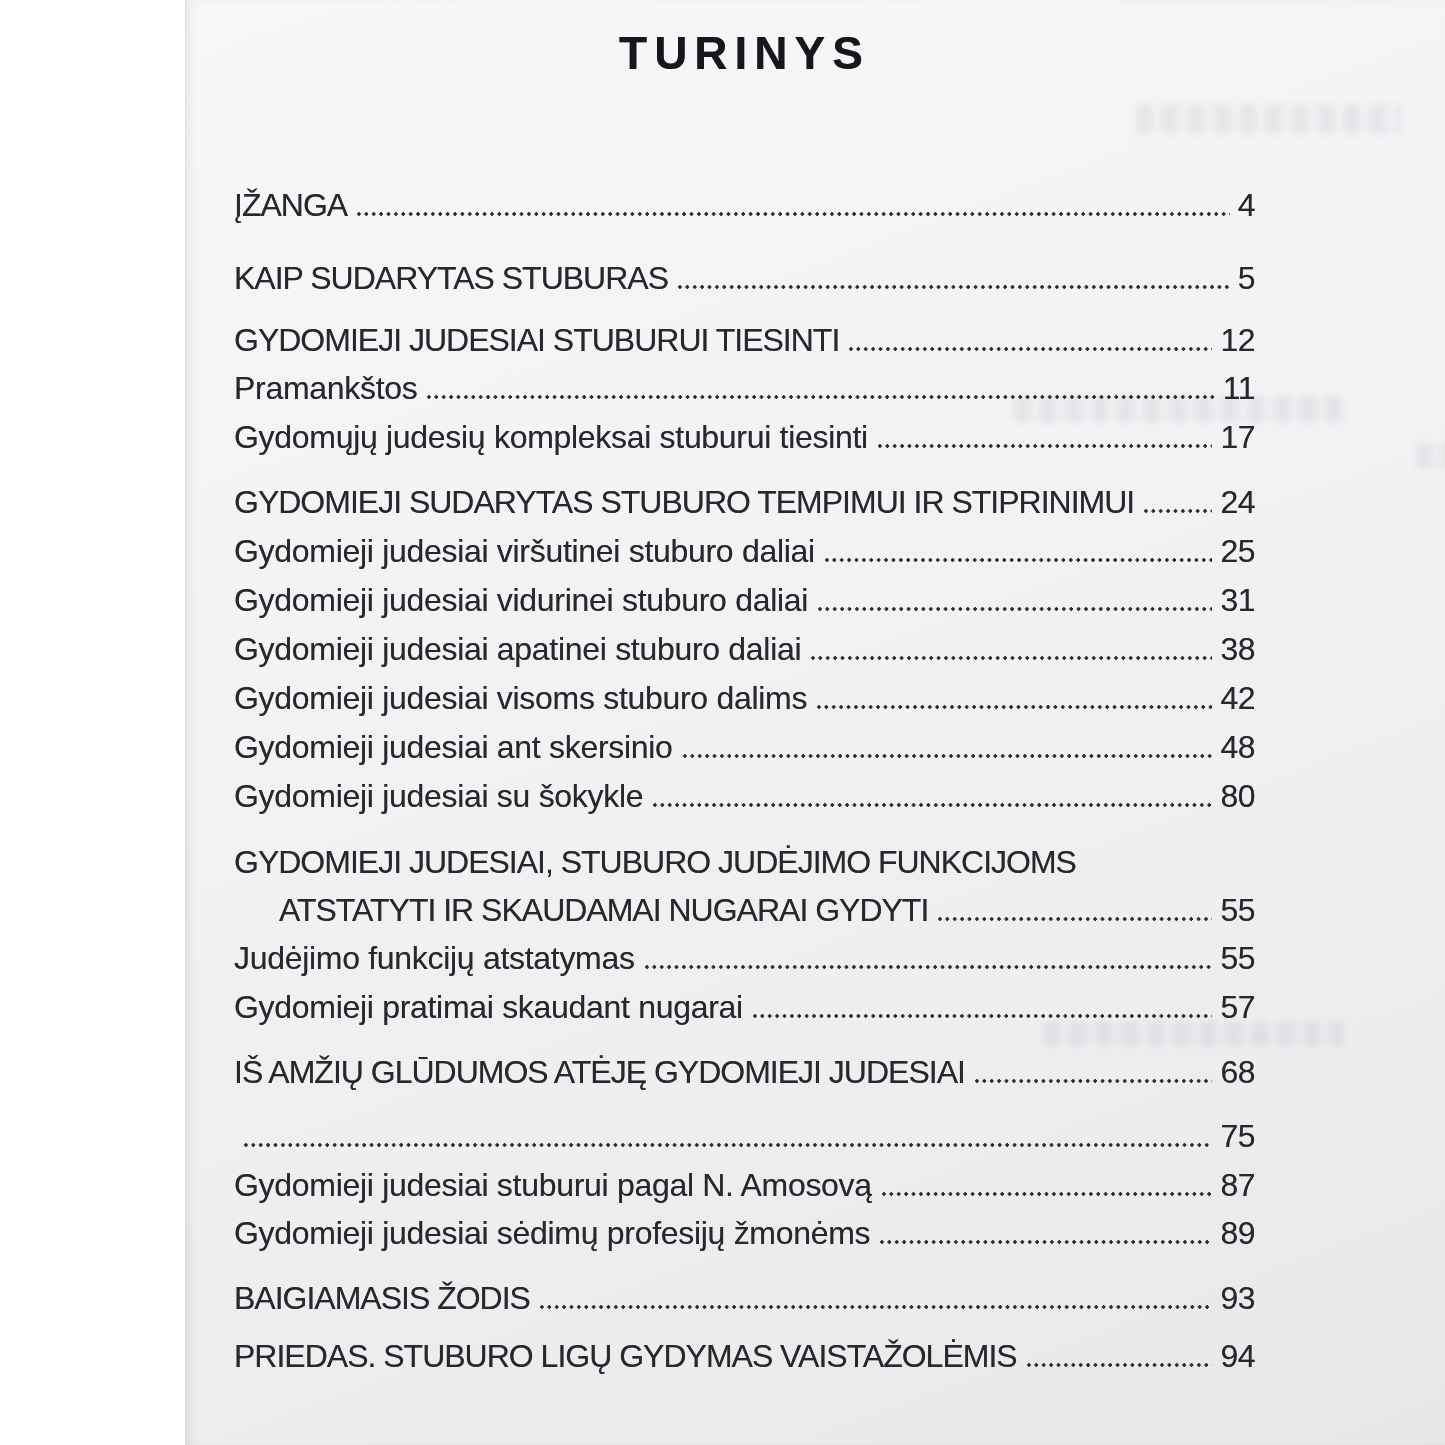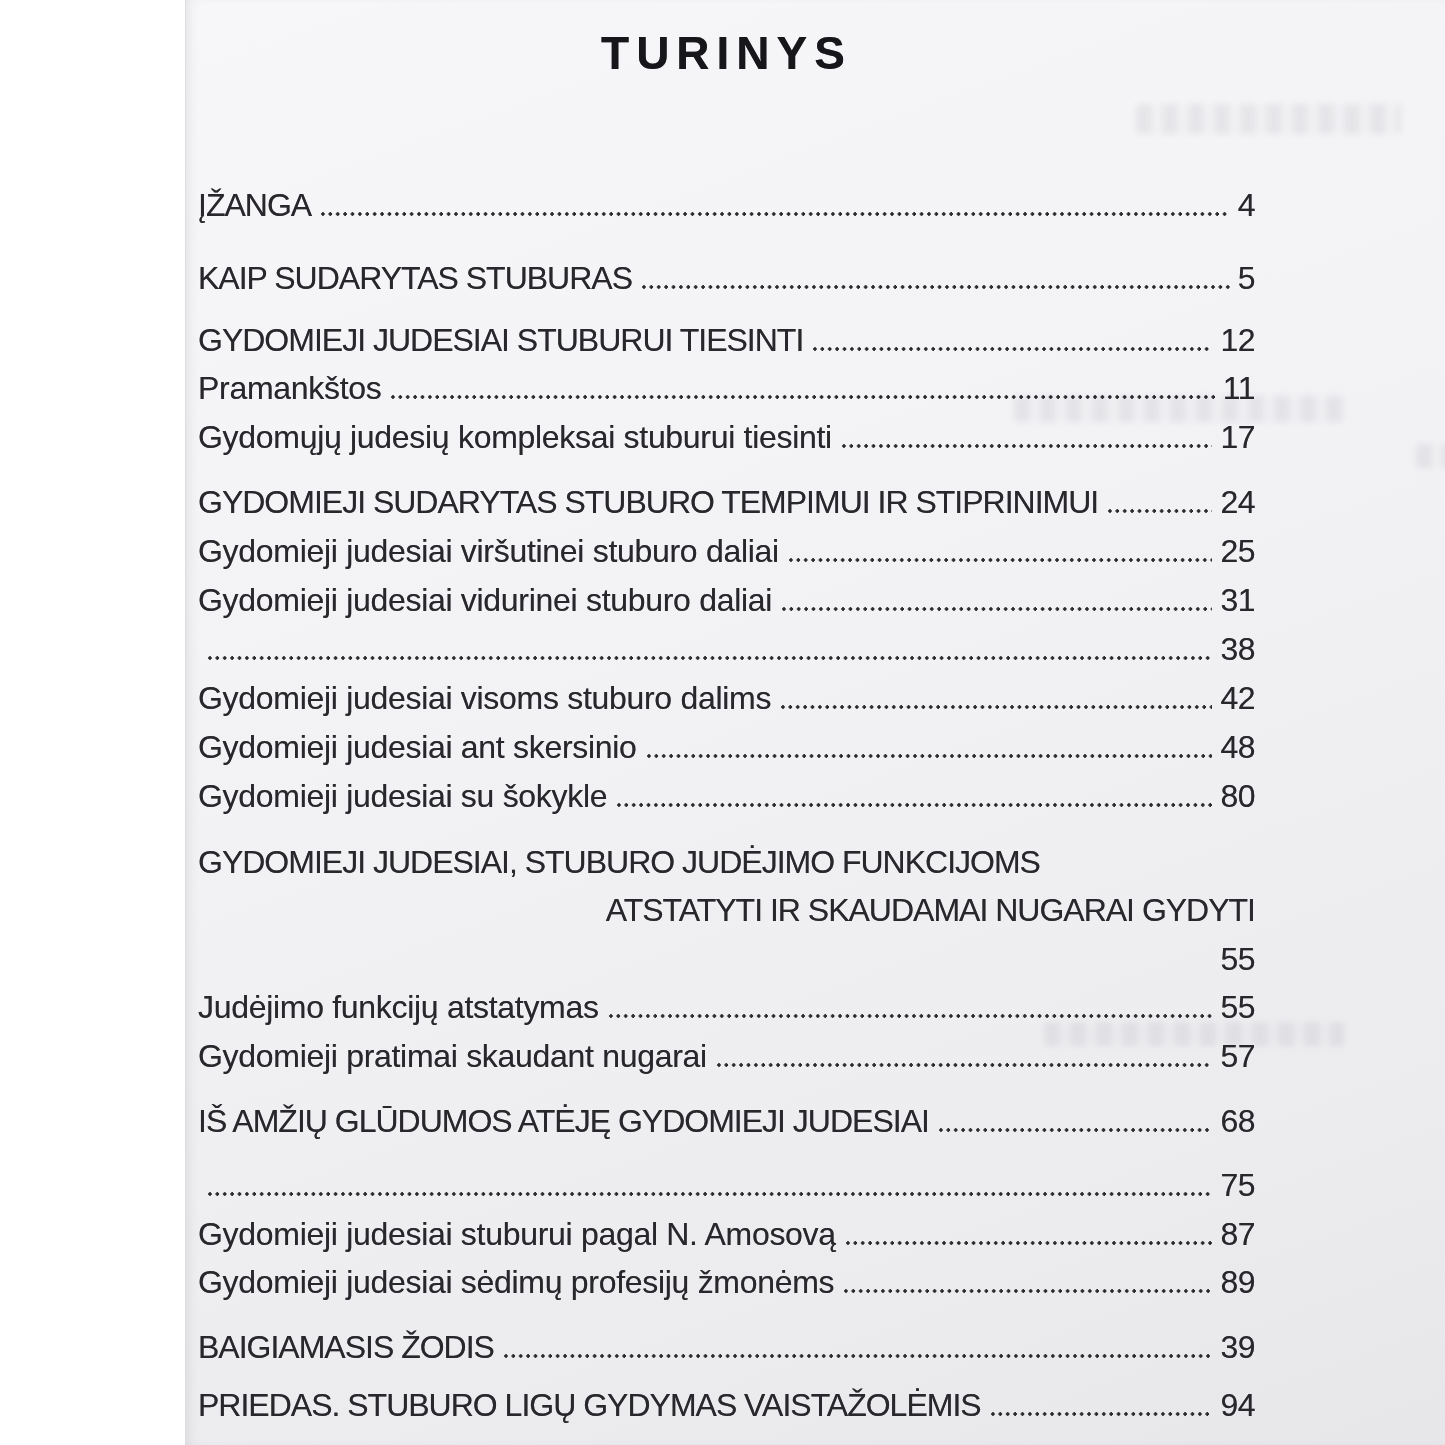--- a/index.html
+++ b/index.html
@@ -26,20 +26,21 @@
     right: 0;
     bottom: 0;
     background: linear-gradient(160deg, #f7f7f9 0%, #f2f2f5 45%, #ececef 80%, #e7e7ea 100%);
     border-left: 1px solid #dddde1;
     box-shadow: inset 8px 0 16px -10px rgba(0,0,0,0.14);
   }
   .content {
     position: relative;
     padding: 12px 190px 0 12px;
     color: #28282c;
+    margin-left: 36px;
   }
   .title {
     text-align: center;
     font-size: 46px;
     font-weight: bold;
     letter-spacing: 7px;
     color: #17171b;
     margin: 14px 0 0 0;
     text-shadow: 0 0 0.5px rgba(20,20,25,0.7);
   }
@@ -50,21 +51,21 @@
     line-height: 40px;
     text-shadow: 0 0 0.5px rgba(35,35,40,0.55);
     text-align: right;
   }
   .lbl {
     white-space: nowrap;
     font-size: 32px;
     letter-spacing: -0.3px;
   }
   .lbl.caps { letter-spacing: -1px; }
-  .row.indent { padding-left: 45px; flex-direction: column; }
+  .row.indent { padding-left: 45px; }
   .leader {
     flex: 1 1 0;
     min-width: 14px;
     height: 4px;
     margin: 0 8px 9px 10px;
     background-image: radial-gradient(circle at 2px 2px, #2c2c30 1.55px, transparent 1.9px);
     background-size: 7.4px 4px;
     background-repeat: repeat-x;
     background-position: left bottom;
   }
@@ -144,20 +145,21 @@
           <span class="pg">25</span>
         </div>
 
         <div class="row" style="margin-top:9px">
           <span class="lbl">Gydomieji judesiai vidurinei stuburo daliai</span>
           <span class="leader"></span>
           <span class="pg">31</span>
         </div>
 
         <div class="row" style="margin-top:9px">
+          <span class="lbl">Gydomieji judesiai apatinei stuburo daliai</span>
           <span class="leader"></span>
           <span class="pg">38</span>
         </div>
 
         <div class="row" style="margin-top:9px">
           <span class="lbl">Gydomieji judesiai visoms stuburo dalims</span>
           <span class="leader"></span>
           <span class="pg">42</span>
         </div>
 
@@ -214,21 +216,21 @@
 
         <div class="row" style="margin-top:8px">
           <span class="lbl">Gydomieji judesiai sėdimų profesijų žmonėms</span>
           <span class="leader"></span>
           <span class="pg">89</span>
         </div>
 
         <div class="row" style="margin-top:25px">
           <span class="lbl caps">BAIGIAMASIS ŽODIS</span>
           <span class="leader"></span>
-          <span class="pg">39</span>
+          <span class="pg">93</span>
         </div>
 
         <div class="row" style="margin-top:18px">
           <span class="lbl caps">PRIEDAS. STUBURO LIGŲ GYDYMAS VAISTAŽOLĖMIS</span>
           <span class="leader"></span>
           <span class="pg">94</span>
         </div>
 
       </div>
     </div>

